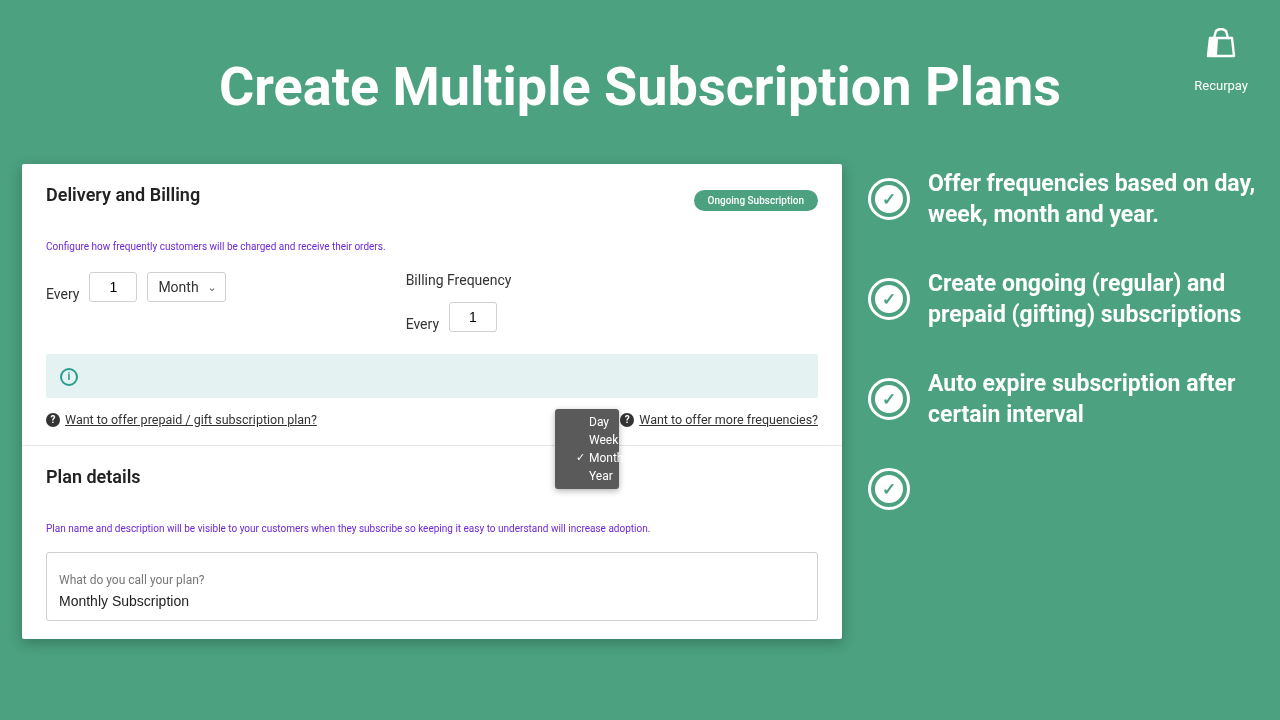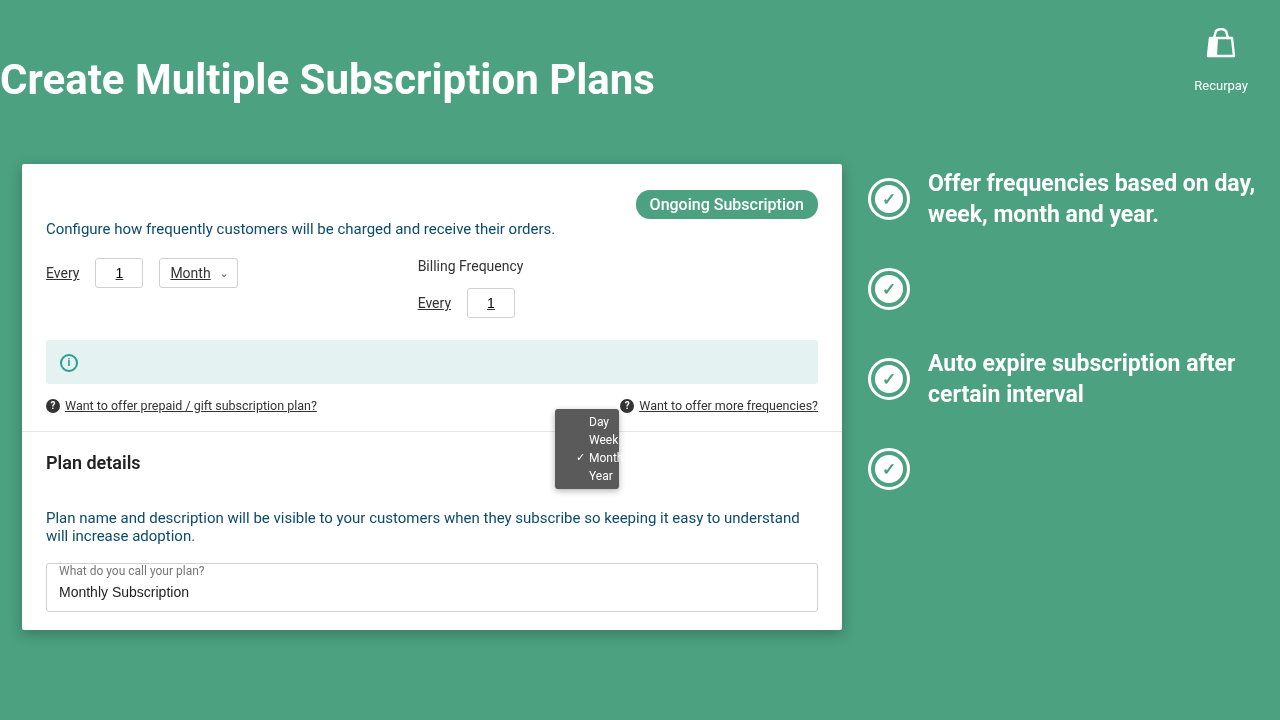--- a/index.html
+++ b/index.html
@@ -14,22 +14,23 @@
   .logo {
     position: absolute;
     top: 28px;
     right: 32px;
     text-align: center;
     color: #fff;
   }
   .logo svg { display: block; margin: 0 auto 2px; }
   .logo-text { font-size: 13px; font-weight: 400; margin-top: 20px; }
   .hero-title {
-    color: #fff;
-    font-size: 42px;
+    text-align: center;
+    color: #fff;
+    font-size: 54px;
     font-weight: 700;
     margin-top: 55px;
   }
   .panel {
     position: absolute;
     left: 22px;
     top: 164px;
     width: 820px;
     background: #fff;
     border-radius: 2px;
@@ -47,52 +48,51 @@
     justify-content: space-between;
     align-items: flex-start;
   }
   .section-title {
     font-size: 18px;
     font-weight: 600;
     color: #222;
     margin-bottom: 4px;
   }
   .section-desc {
-    font-size: 15px;
-    color: #0c4a6e;
+    font-size: 10px;
+    color: #6d28d9;
     margin-bottom: 20px;
     margin-top: 36px;
   }
   .pill {
     background: #4ba180;
     color: #fff;
     border-radius: 14px;
     padding: 5px 14px;
-    font-size: 16px;
+    font-size: 10px;
     font-weight: 500;
     white-space: nowrap;
     margin-top: 6px;
   }
   .freq-row {
     display: flex;
     gap: 180px;
   }
   .freq-block { }
   .freq-label {
     font-size: 14px;
     color: #333;
     margin-bottom: 14px;
   }
   .freq-controls {
     display: flex;
-    align-items: center;
-    gap: 16px;
+    align-items: flex-end;
+    gap: 10px;
     font-size: 14px;
     color: #333;
-    text-decoration: underline;
   }
   .num-input {
     width: 48px;
     height: 30px;
     border: 1px solid #d0d0d0;
     border-radius: 3px;
     text-align: center;
     font-size: 14px;
   }
   .select-box {
@@ -189,21 +189,21 @@
     font-weight: 700;
     display: inline-flex;
     align-items: center;
     justify-content: center;
     text-decoration: none;
   }
   .section2 .section-desc { margin-bottom: 18px; }
   .plan-input-wrap {
     border: 1px solid #d0d0d0;
     border-radius: 3px;
-    padding: 0 12px 10px;
+    padding: 20px 12px 10px;
   }
   .plan-input-label {
     font-size: 12px;
     color: #777;
     margin-bottom: 4px;
   }
   .plan-input {
     width: 100%;
     border: none;
     outline: none;
@@ -264,20 +264,21 @@
   <div class="logo-text">Recurpay</div>
 </div>
 
 <h1 class="hero-title">Create Multiple Subscription Plans</h1>
 
 <div class="panel">
 
   <div class="section section-divider" style="position:relative;">
     <div class="section-header-row">
       <div>
+        <div class="section-title">Delivery and Billing</div>
         <div class="section-desc">Configure how frequently customers will be charged and receive their orders.</div>
       </div>
       <div class="pill">Ongoing Subscription</div>
     </div>
 
     <div class="freq-row">
       <div class="freq-block">
         <div class="freq-controls">
           <span>Every</span>
           <input class="num-input" value="1" style="">
@@ -334,20 +335,21 @@
   <div class="feature">
     <div class="check-badge">
         <div class="check-inner">✓</div>
       </div>
     <div class="feature-text">Offer frequencies based on day, week, month and year.</div>
   </div>
   <div class="feature">
     <div class="check-badge">
         <div class="check-inner">✓</div>
       </div>
+    <div class="feature-text">Create ongoing (regular) and prepaid (gifting) subscriptions</div>
   </div>
   <div class="feature">
     <div class="check-badge">
         <div class="check-inner">✓</div>
       </div>
     <div class="feature-text">Auto expire subscription after certain interval</div>
   </div>
   <div class="feature">
     <div class="check-badge">
         <div class="check-inner">✓</div>

